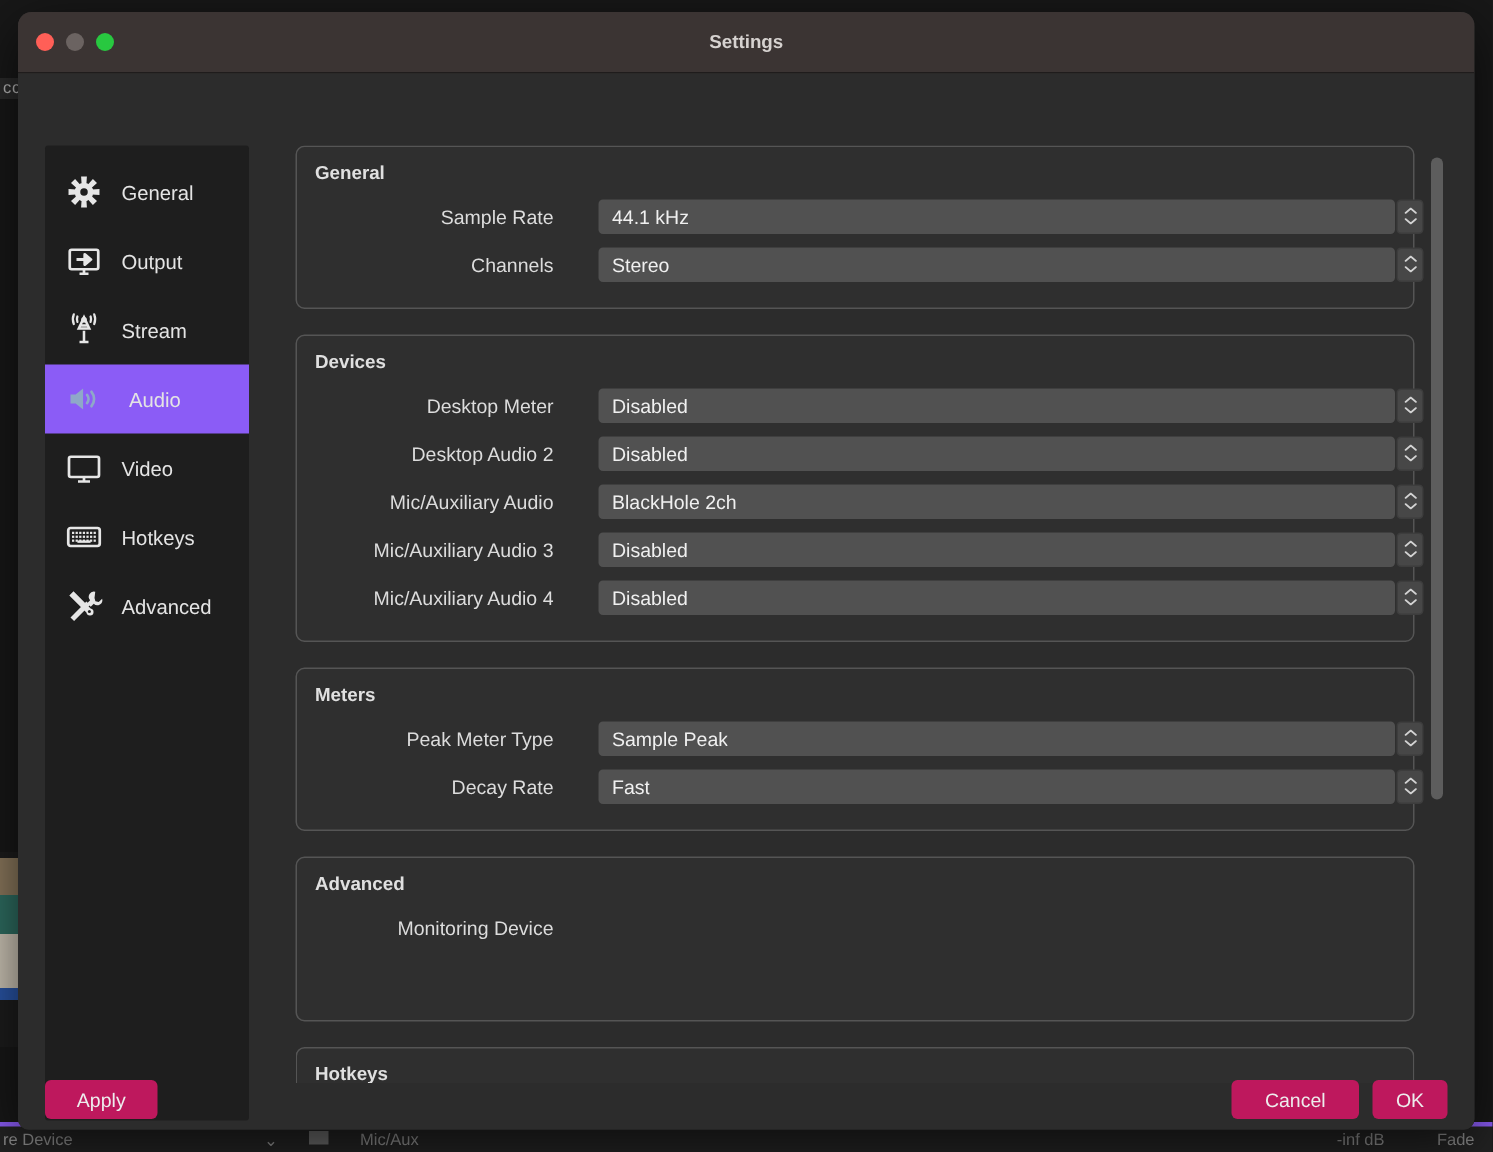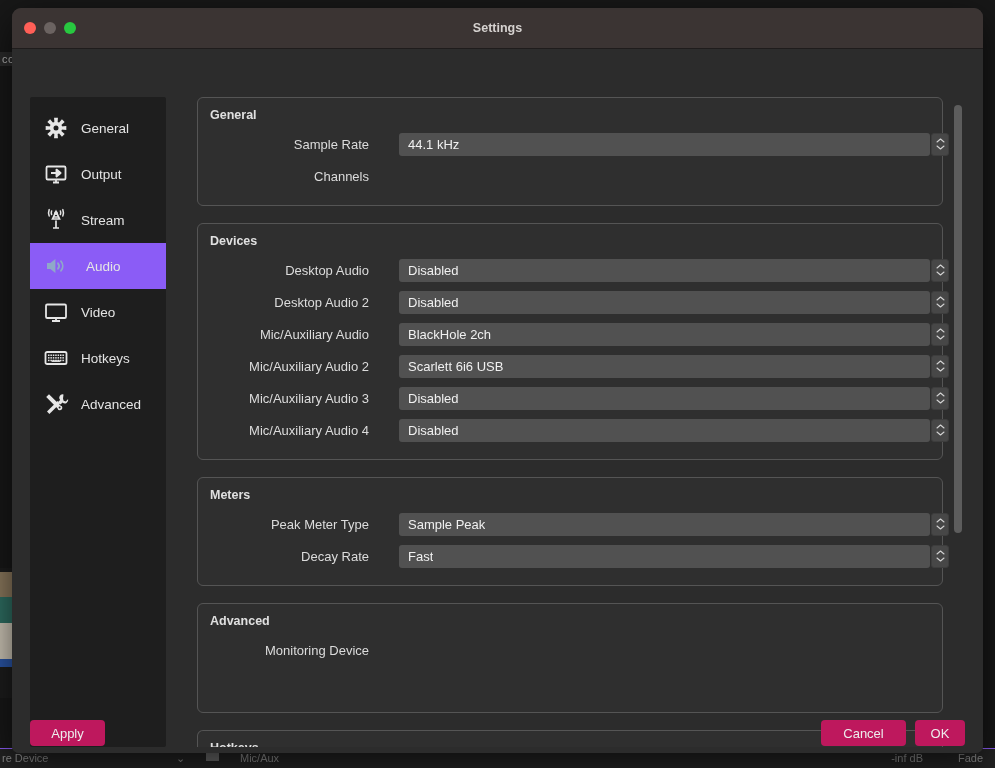--- a/index.html
+++ b/index.html
@@ -37,21 +37,21 @@
         #2f6f63 22% 42%,
         #cfc7b8 42% 70%,
         #2a56a8 70% 76%,
         #1d1d1d 76% 100%);
   }
   .bg-mixer-strip {
     position: absolute;
     left: 0; right: 0; bottom: 0;
     height: 20px;
     background: #232323;
-    border-top: 1px solid #8b5cf6;
+    border-top: 3px solid #8b5cf6;
     color: #8d8d8d;
     font-size: 11px;
     padding-left: 44px;
   }
   .bg-mixer-strip span { position: absolute; top: 3px; white-space: nowrap; }
   .bgm-device { left: 2px; }
   .bgm-chev   { left: 176px; }
   .bgm-sq     { left: 206px; width: 13px; height: 9px; background:#6a6a6a; top:6px; }
   .bgm-micaux { left: 240px; }
   .bgm-db     { right: 72px; }
@@ -362,26 +362,37 @@
                     <path d="M1 4 L4.5 1 L8 4" fill="none" stroke="#d2d2d2" stroke-width="1.1" stroke-linecap="round" stroke-linejoin="round"></path>
                   </svg>
                   <svg width="9" height="5" viewBox="0 0 9 5">
                     <path d="M1 1 L4.5 4 L8 1" fill="none" stroke="#d2d2d2" stroke-width="1.1" stroke-linecap="round" stroke-linejoin="round"></path>
                   </svg>
                 </div>
               </div>
             </div>
             <div class="field">
               <div class="field-label">Channels</div>
+              <div class="combo">
+                <div class="combo-value">Stereo</div>
+                <div class="spinner">
+                  <svg width="9" height="5" viewBox="0 0 9 5">
+                    <path d="M1 4 L4.5 1 L8 4" fill="none" stroke="#d2d2d2" stroke-width="1.1" stroke-linecap="round" stroke-linejoin="round"></path>
+                  </svg>
+                  <svg width="9" height="5" viewBox="0 0 9 5">
+                    <path d="M1 1 L4.5 4 L8 1" fill="none" stroke="#d2d2d2" stroke-width="1.1" stroke-linecap="round" stroke-linejoin="round"></path>
+                  </svg>
+                </div>
+              </div>
             </div>
           </div>
           <div class="group">
             <div class="group-title">Devices</div>
             <div class="field">
-              <div class="field-label">Desktop Audio</div>
+              <div class="field-label">Desktop Meter</div>
               <div class="combo">
                 <div class="combo-value">Disabled</div>
                 <div class="spinner">
                   <svg width="9" height="5" viewBox="0 0 9 5">
                     <path d="M1 4 L4.5 1 L8 4" fill="none" stroke="#d2d2d2" stroke-width="1.1" stroke-linecap="round" stroke-linejoin="round"></path>
                   </svg>
                   <svg width="9" height="5" viewBox="0 0 9 5">
                     <path d="M1 1 L4.5 4 L8 1" fill="none" stroke="#d2d2d2" stroke-width="1.1" stroke-linecap="round" stroke-linejoin="round"></path>
                   </svg>
                 </div>
@@ -398,34 +409,20 @@
                   <svg width="9" height="5" viewBox="0 0 9 5">
                     <path d="M1 1 L4.5 4 L8 1" fill="none" stroke="#d2d2d2" stroke-width="1.1" stroke-linecap="round" stroke-linejoin="round"></path>
                   </svg>
                 </div>
               </div>
             </div>
             <div class="field">
               <div class="field-label">Mic/Auxiliary Audio</div>
               <div class="combo">
                 <div class="combo-value">BlackHole 2ch</div>
-                <div class="spinner">
-                  <svg width="9" height="5" viewBox="0 0 9 5">
-                    <path d="M1 4 L4.5 1 L8 4" fill="none" stroke="#d2d2d2" stroke-width="1.1" stroke-linecap="round" stroke-linejoin="round"></path>
-                  </svg>
-                  <svg width="9" height="5" viewBox="0 0 9 5">
-                    <path d="M1 1 L4.5 4 L8 1" fill="none" stroke="#d2d2d2" stroke-width="1.1" stroke-linecap="round" stroke-linejoin="round"></path>
-                  </svg>
-                </div>
-              </div>
-            </div>
-            <div class="field">
-              <div class="field-label">Mic/Auxiliary Audio 2</div>
-              <div class="combo">
-                <div class="combo-value">Scarlett 6i6 USB</div>
                 <div class="spinner">
                   <svg width="9" height="5" viewBox="0 0 9 5">
                     <path d="M1 4 L4.5 1 L8 4" fill="none" stroke="#d2d2d2" stroke-width="1.1" stroke-linecap="round" stroke-linejoin="round"></path>
                   </svg>
                   <svg width="9" height="5" viewBox="0 0 9 5">
                     <path d="M1 1 L4.5 4 L8 1" fill="none" stroke="#d2d2d2" stroke-width="1.1" stroke-linecap="round" stroke-linejoin="round"></path>
                   </svg>
                 </div>
               </div>
             </div>

